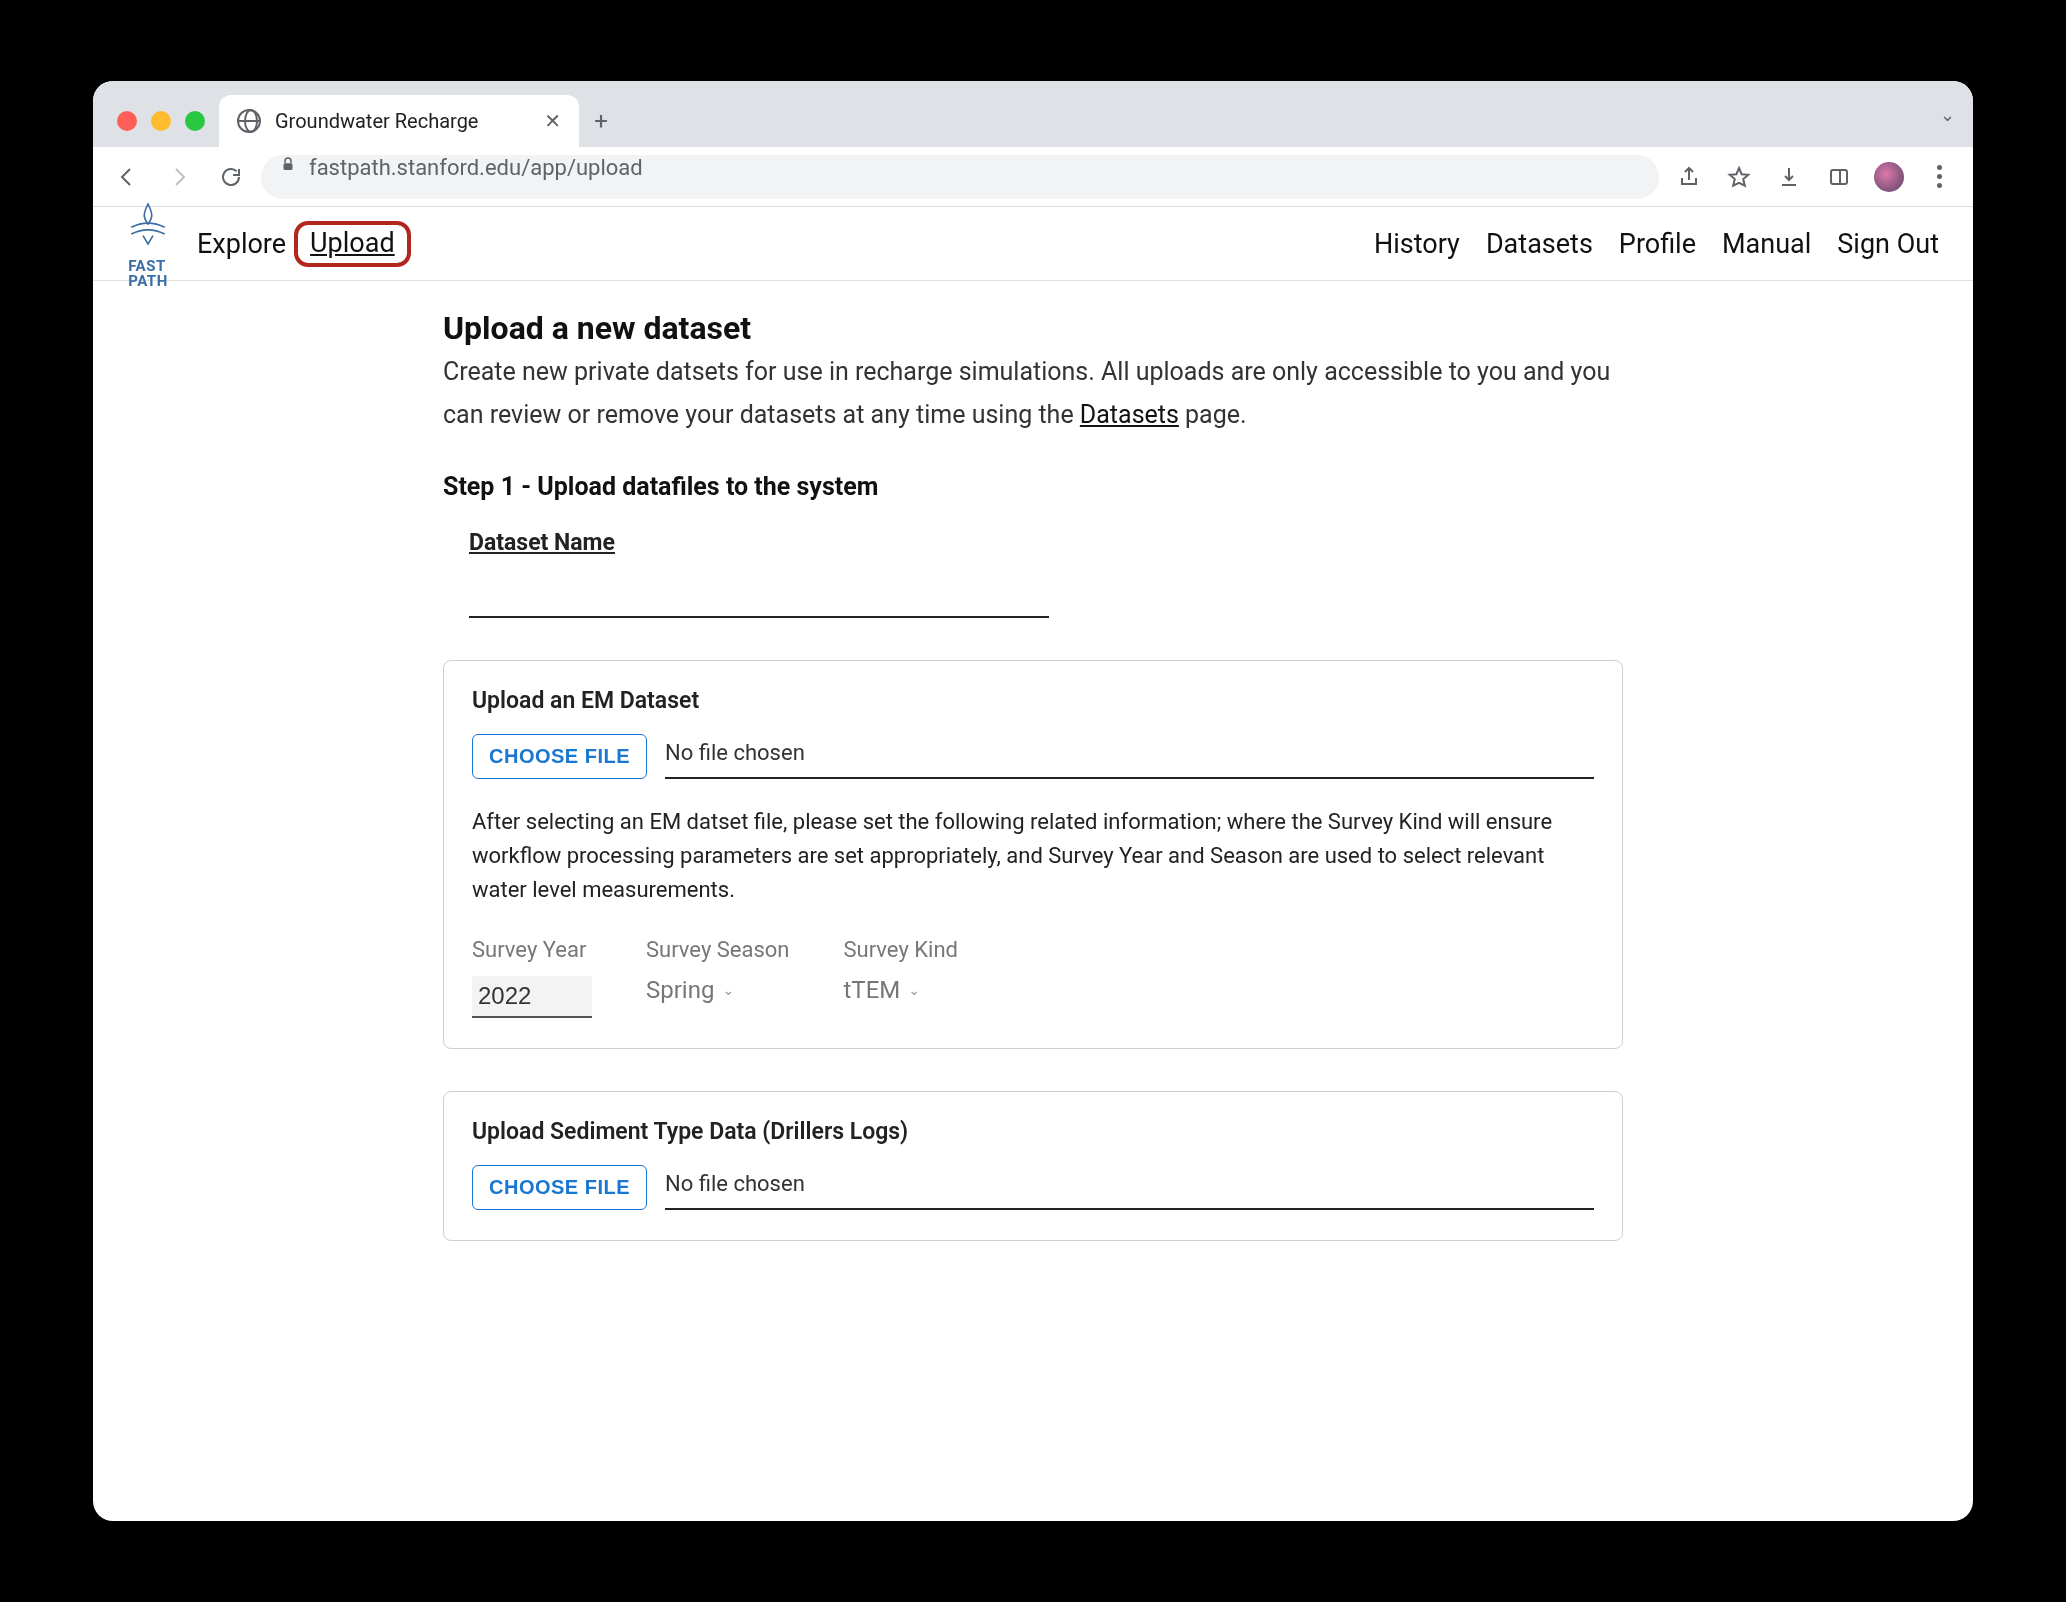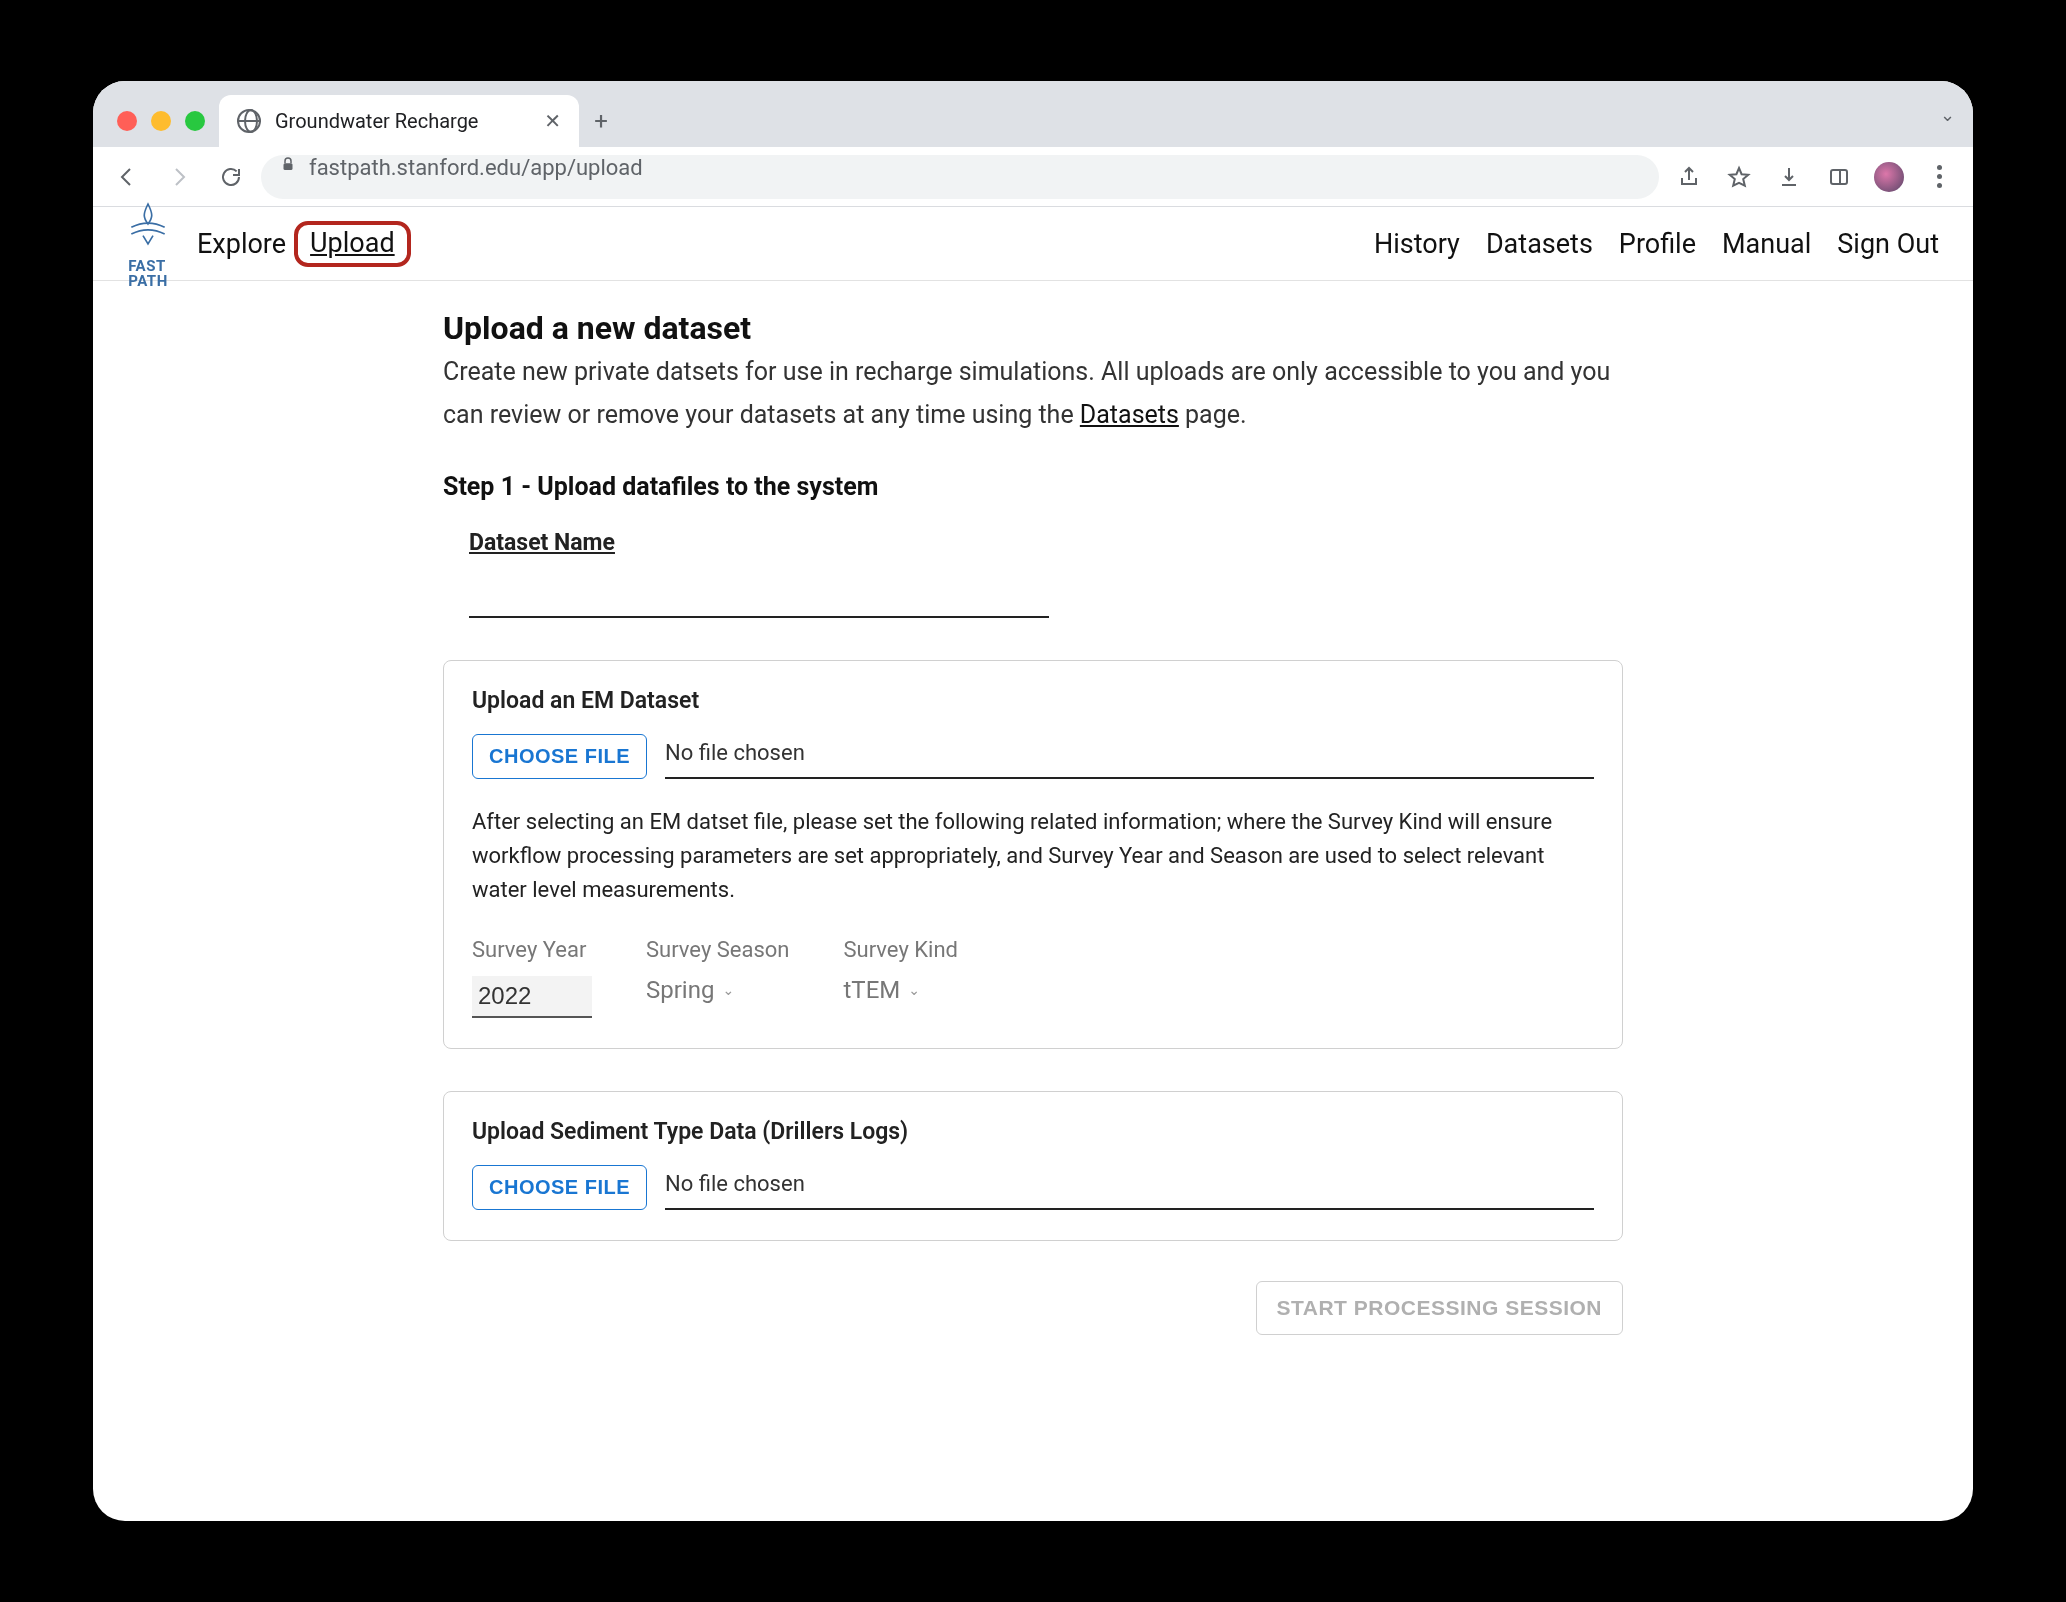--- a/index.html
+++ b/index.html
@@ -17,21 +17,21 @@
     background: #000;
     display: flex;
     align-items: center;
     justify-content: center;
     transform-origin: top left;
   }
   .window {
     width: 1880px;
     height: 1440px;
     background: #fff;
-    border-radius: 32px;
+    border-radius: 20px;
     overflow: hidden;
     box-shadow: 0 10px 40px rgba(0,0,0,0.5);
     display: flex;
     flex-direction: column;
   }
   .tabbar {
     height: 66px;
     background: #dee1e6;
     display: flex;
     align-items: flex-end;
@@ -324,20 +324,17 @@
         <div class="card">
           <div class="card-title">Upload Sediment Type Data (Drillers Logs)</div>
           <div class="file-row">
             <button class="choose-btn">CHOOSE FILE</button>
             <div class="file-field">
               <span>No file chosen</span>
             </div>
           </div>
         </div>
 
-        <div class="actions">
-          <button class="start-btn">START PROCESSING SESSION</button>
-        </div>
       </div>
     </div>
 
   </div>
 </div>
 
 </body></html>

